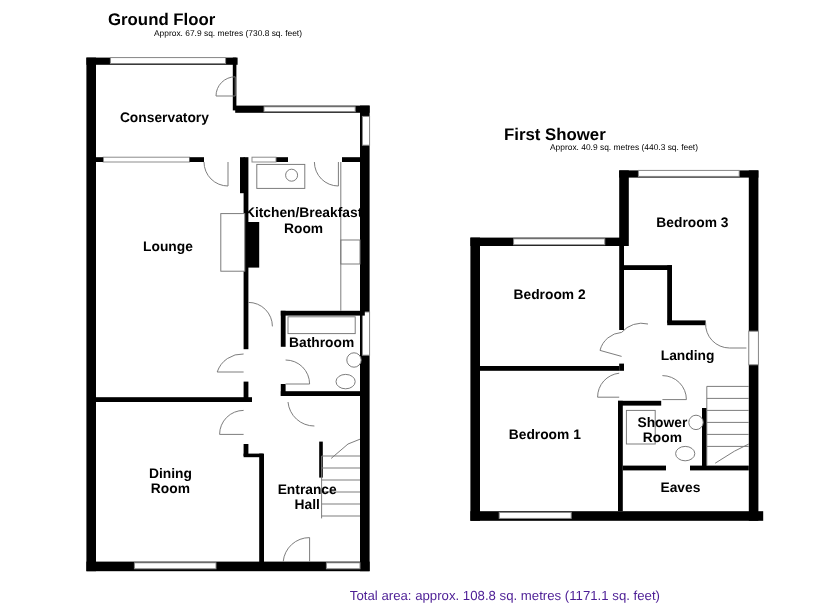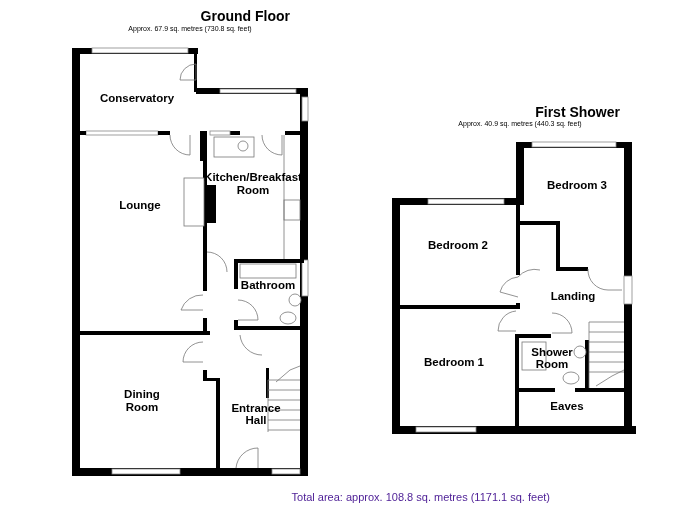--- a/index.html
+++ b/index.html
@@ -1,17 +1,17 @@
 <!DOCTYPE html>
 <html><head>
 <meta charset="utf-8">
 <style>
   html, body { margin:0; padding:0; background:#ffffff; }
   body { width:700px; height:509px; position:relative; overflow:hidden; font-family:"Liberation Sans", sans-serif; }
-  .title { position:absolute; font-weight:bold; font-size:14px; color:#000; text-align:right; }
+  .title { position:absolute; font-weight:bold; font-size:14px; color:#000; text-align:left; }
   .sub { position:absolute; font-size:7px; color:#000; text-align:center; }
   .total { position:absolute; font-size:11px; color:#4c1d95; text-align:right; }
   svg { position:absolute; left:0; top:0; }
   .lbl { font-family:"Liberation Sans", sans-serif; font-weight:bold; font-size:11.5px; fill:#000; text-anchor:middle; }
   .w { fill:#000; }
   .win { fill:#fff; stroke:#888; stroke-width:0.8; }
   .door { fill:none; stroke:#777; stroke-width:0.8; }
   .fx { fill:#fff; stroke:#777; stroke-width:0.8; }
 </style>
 </head>

